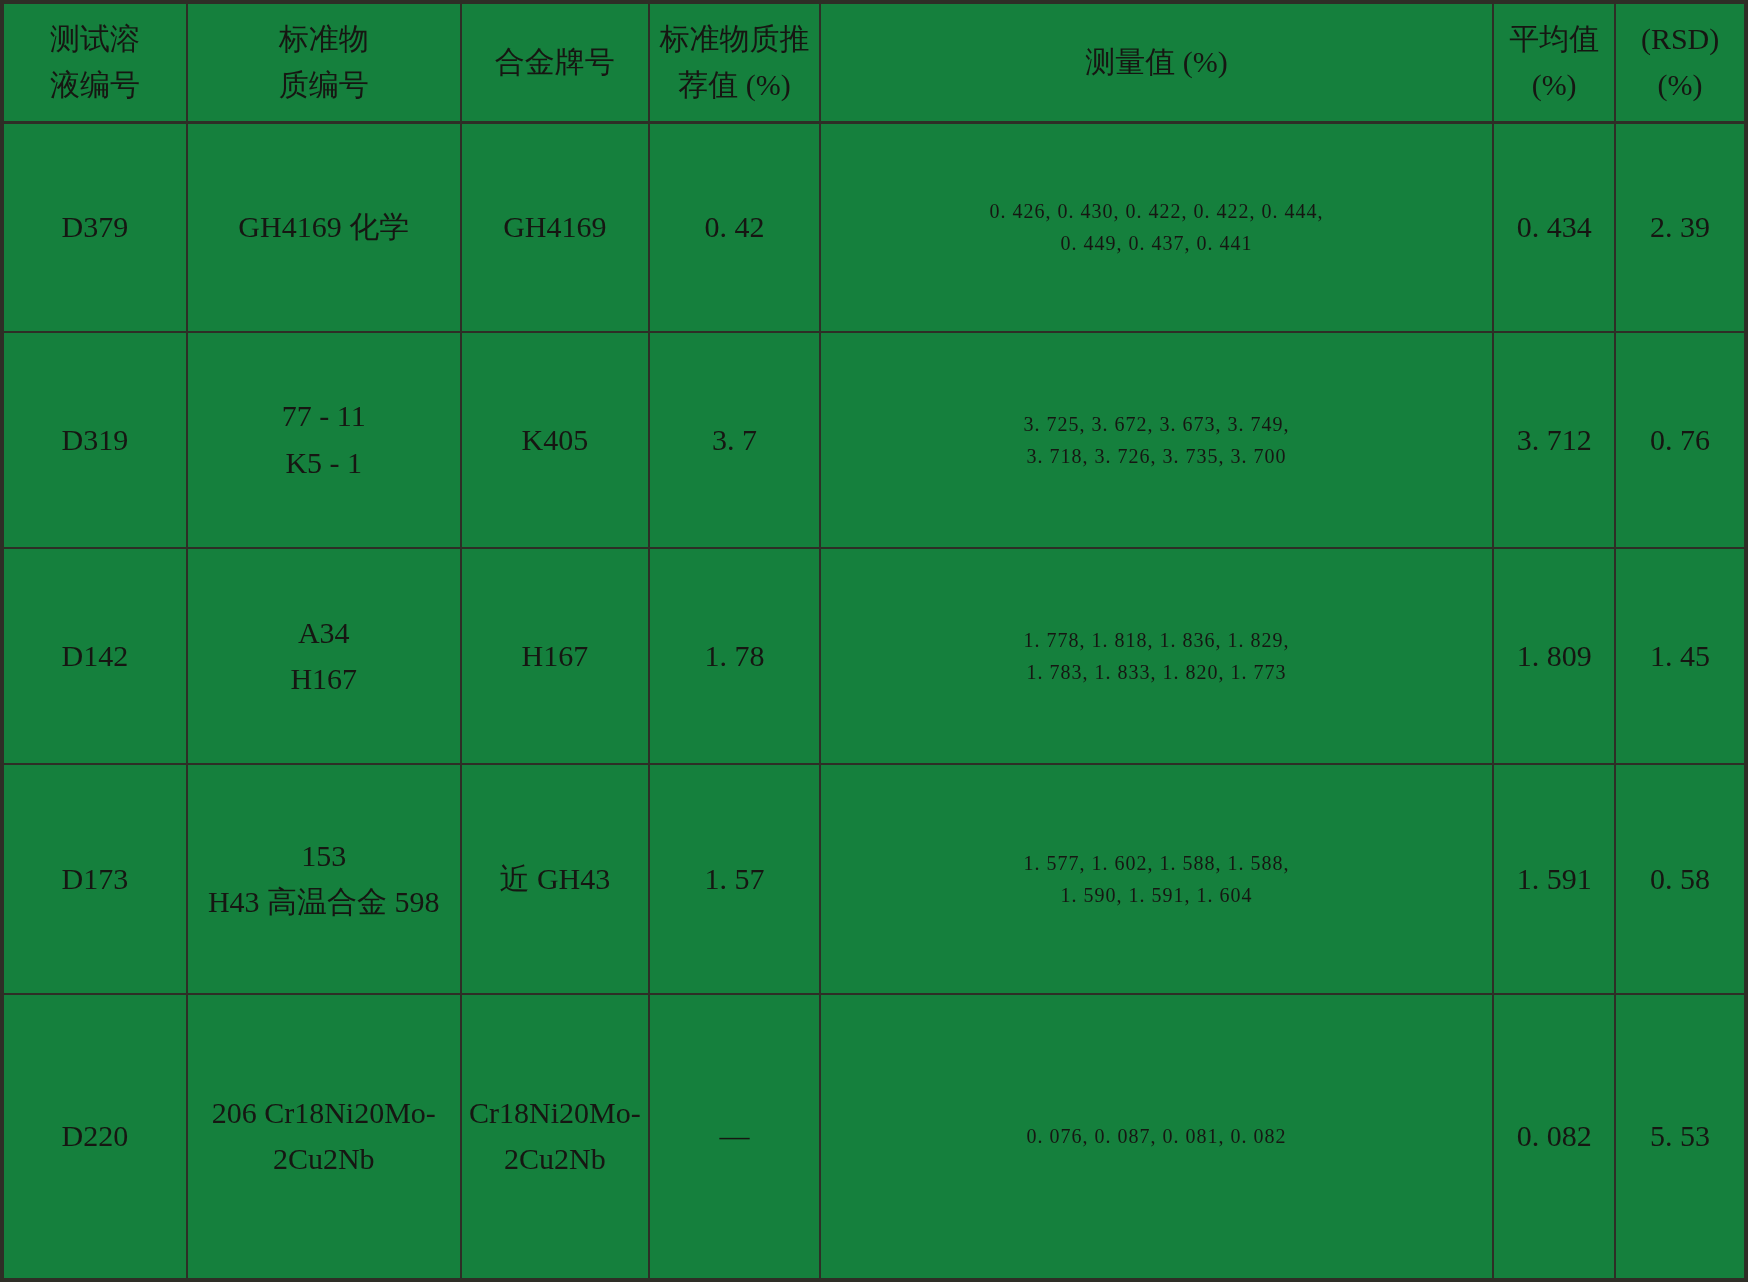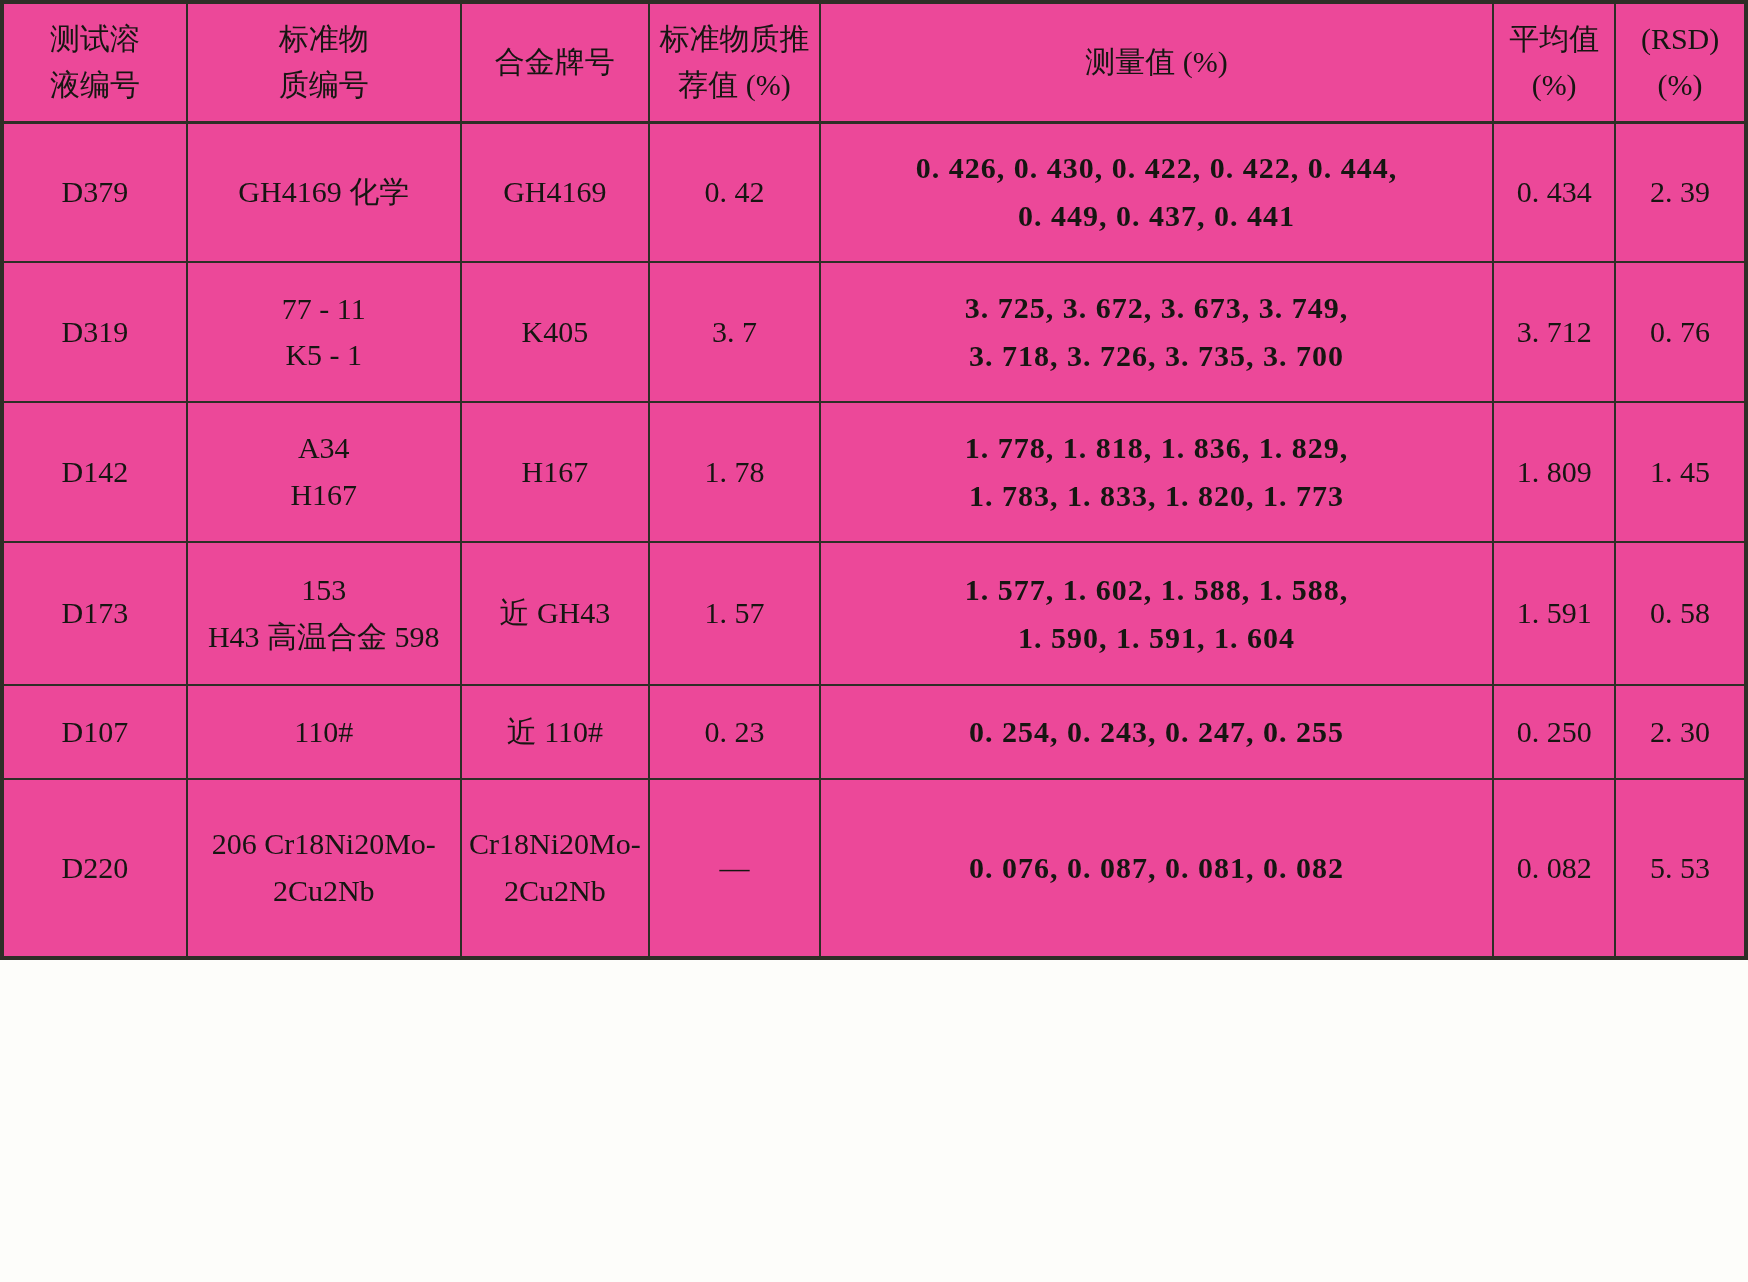--- a/index.html
+++ b/index.html
@@ -10,24 +10,24 @@
   }
   .page{
     width:1748px;
     height:1282px;
     background:#fdfdfa;
     position:relative;
     box-sizing:border-box;
   }
   table.data-table{
     width:1748px;
-    height:960px;
+    height:1282px;
     border-collapse:collapse;
     table-layout:fixed;
-    background:#ec4899;
+    background:#15803d;
   }
   table.data-table, table.data-table th, table.data-table td{
     border:2px solid #2e2e26;
   }
   table.data-table{
     border:4px solid #2e2e26;
   }
   table.data-table thead th{
     border-bottom:3px solid #2e2e26;
   }
@@ -36,24 +36,23 @@
     vertical-align:middle;
     color:#161612;
     font-weight:normal;
     font-size:30px;
     line-height:1.55;
     white-space:pre-line;
     padding:2px 4px;
     overflow:hidden;
   }
   td.measured{
-    font-size:30px;
+    font-size:20px;
     line-height:1.6;
     letter-spacing:1px;
-    font-weight:bold;
   }
   thead tr{height:120px;}
 </style>
 </head>
 <body>
 
 <div class="page">
   <table class="data-table">
     <colgroup>
       <col style="width:10.6%">
@@ -117,29 +116,20 @@
         <td>D173</td>
         <td>153
 H43 高温合金 598</td>
         <td>近 GH43</td>
         <td>1. 57</td>
         <td class="measured">1. 577, 1. 602, 1. 588, 1. 588,
 1. 590, 1. 591, 1. 604</td>
         <td>1. 591</td>
         <td>0. 58</td>
       </tr>
-      <tr style="height:68px">
-        <td>D107</td>
-        <td>110#</td>
-        <td>近 110#</td>
-        <td>0. 23</td>
-        <td class="measured">0. 254, 0. 243, 0. 247, 0. 255</td>
-        <td>0. 250</td>
-        <td>2. 30</td>
-      </tr>
       <tr style="height:131px">
         <td>D220</td>
         <td>206  Cr18Ni20Mo-
 2Cu2Nb</td>
         <td>Cr18Ni20Mo-
 2Cu2Nb</td>
         <td>—</td>
         <td class="measured">0. 076, 0. 087, 0. 081, 0. 082</td>
         <td>0. 082</td>
         <td>5. 53</td>

